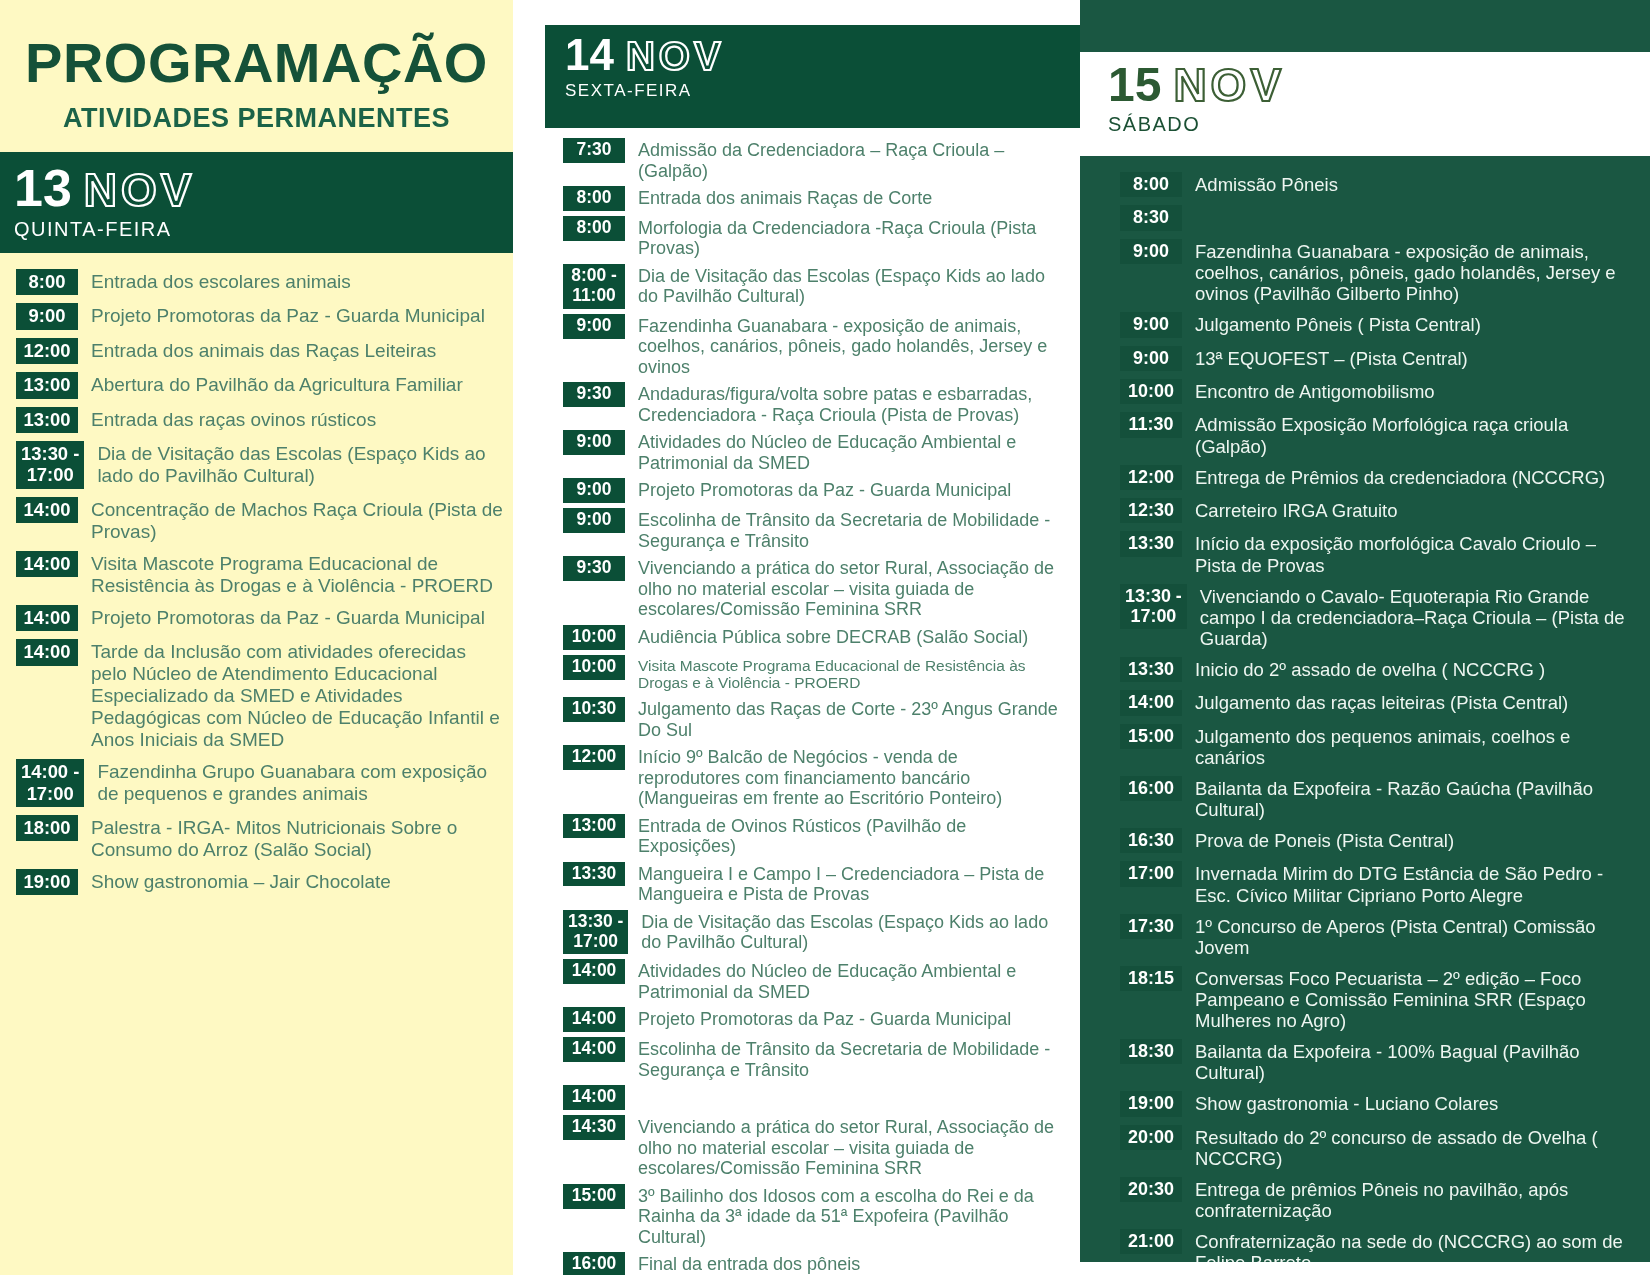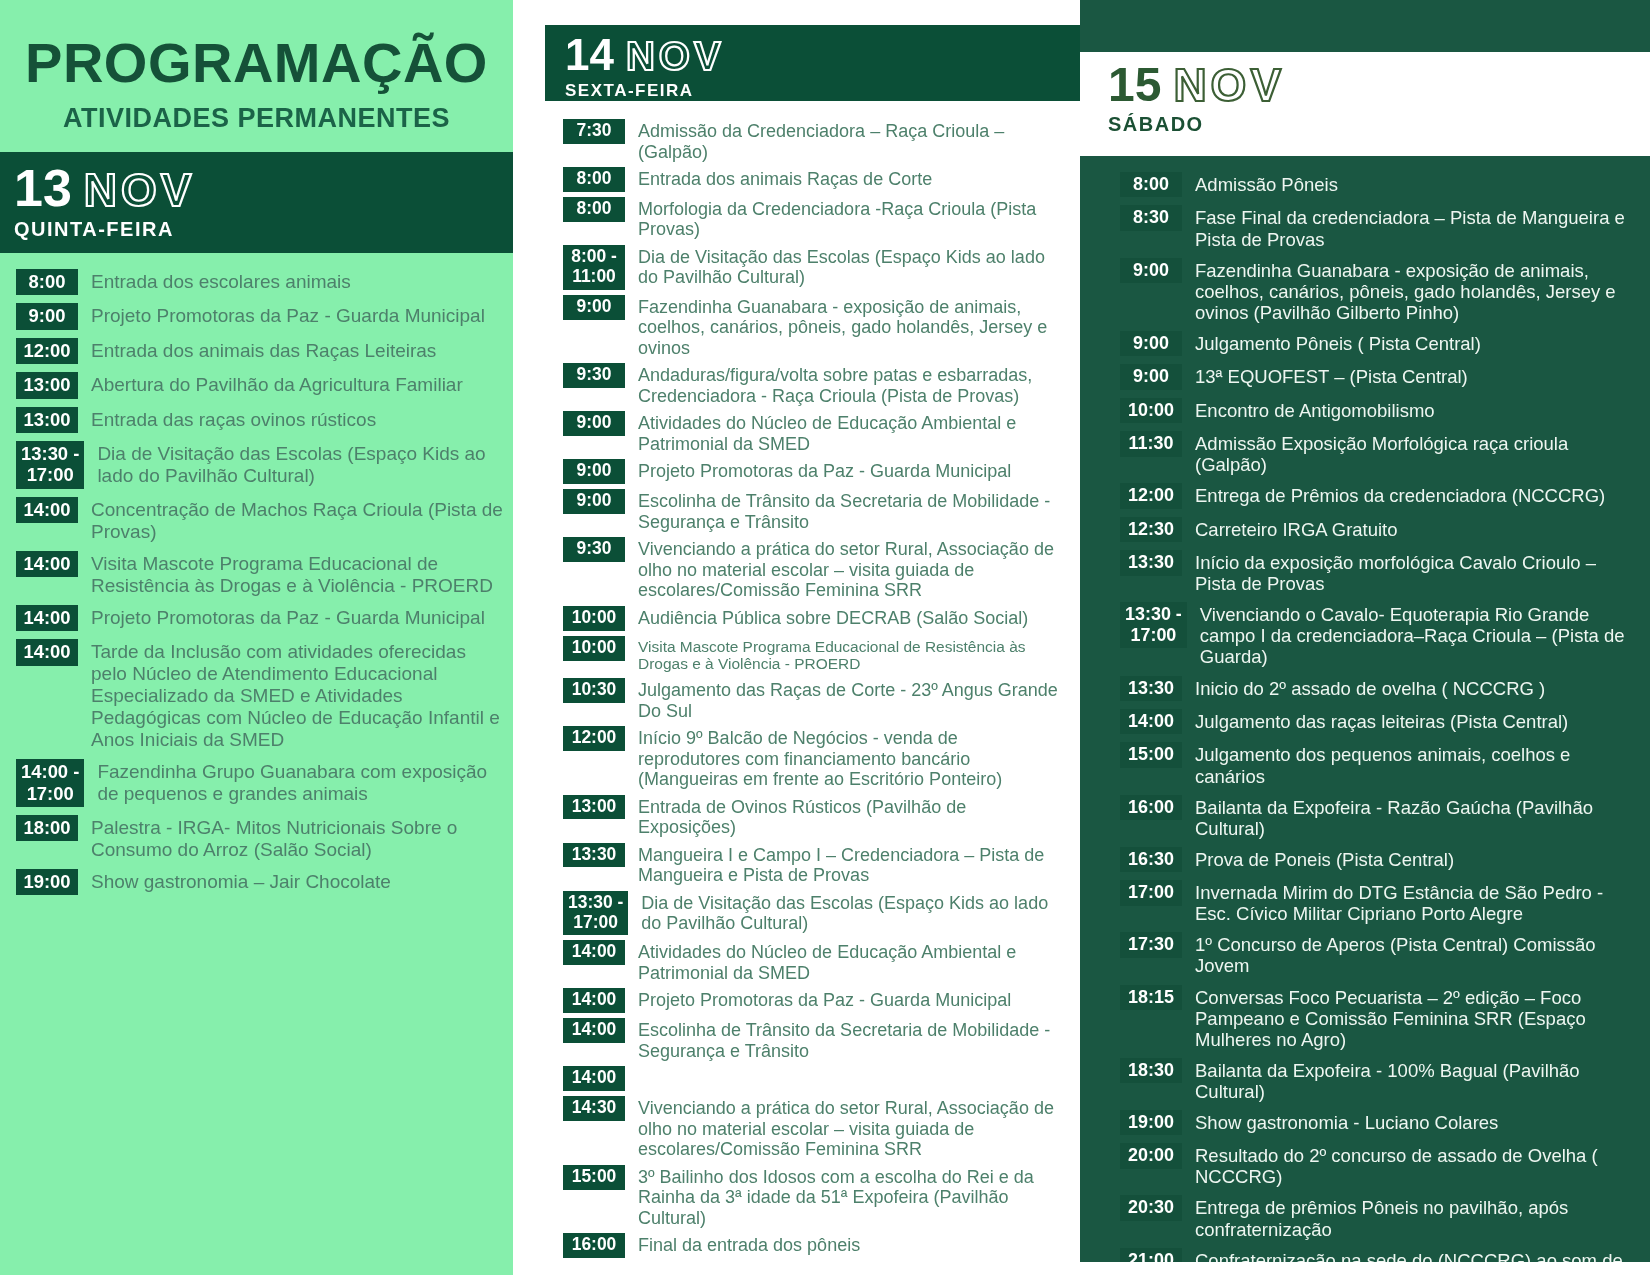--- a/index.html
+++ b/index.html
@@ -1,40 +1,40 @@
 <!DOCTYPE html>
 <html><head>
 <meta charset="utf-8">
 <style>
   * { box-sizing: border-box; margin: 0; padding: 0; }
   html, body { width: 1650px; height: 1275px; }
   body { font-family: "Liberation Sans", sans-serif; overflow: hidden; background: #fff; }
   .poster { display: flex; width: 1650px; height: 1275px; }
   .col { height: 100%; overflow: hidden; }
-  .col-left  { width: 513px; background: #86efac; }
+  .col-left  { width: 513px; background: #fef9c3; }
   .col-mid   { width: 567px; background: #ffffff; }
   .col-right { width: 570px; background: #1a5742; position: relative; color: #fff; }
   .col-right::after { content:""; position:absolute; left:0; bottom:0; width:100%; height:13px; background:#fff; }
 
   .page-title { font-size: 56px; font-weight: 800; color: #155138; text-align: center; margin: 30px 6px 8px; letter-spacing: 0.5px; }
   .page-subtitle { font-size: 27px; font-weight: 800; color: #1b6348; text-align: center; margin: 0 6px 18px; letter-spacing: 0.5px; }
 
   .perm-list { padding: 0 10px; }
   .perm-block { text-align: center; font-size: 17px; line-height: 1.28; color: #35705a; margin-bottom: 16px; }
 
   .day-band { background: #0b4f37; color: #fff; }
   .day-line { display: flex; align-items: baseline; gap: 12px; line-height: 1; }
   .day-num { font-size: 52px; font-weight: 800; }
   .day-month { font-size: 46px; font-weight: 800; letter-spacing: 4px; color: transparent; -webkit-text-stroke: 2.2px #fff; }
   @supports not (-webkit-text-stroke: 1px #fff) { .day-month { color:#fff; } }
-  .day-week { font-size: 20px; font-weight: bold; letter-spacing: 1.5px; margin-top: 4px; }
+  .day-week { font-size: 20px; font-weight: normal; letter-spacing: 1.5px; margin-top: 4px; }
 
   .col-left .day-band { margin-top: 16px; padding: 10px 2px 12px 14px; }
 
-  .col-mid .day-band { margin: 25px 0 8px 32px; padding: 8px 10px 0 20px; }
+  .col-mid .day-band { margin: 25px 0 0 32px; padding: 8px 10px 27px 20px; }
   .col-mid .day-num { font-size: 44px; }
   .col-mid .day-month { font-size: 40px; }
   .col-mid .day-week { font-size: 17px; }
 
   .col-right .day-band { background: #ffffff; color: #1b5034; margin-top: 52px; padding: 9px 10px 20px 28px; }
   .col-right .day-num { color: #2c5a33; }
   .col-right .day-num { font-size: 48px; }
   .col-right .day-month { -webkit-text-stroke: 2.2px #3c5f35; }
   @supports not (-webkit-text-stroke: 1px #fff) { .col-right .day-month { color:#3c5f35; } }
   .col-right .day-week { color: #1b5034; }
@@ -252,21 +252,20 @@
       </div>
       <div class="day-week">SÁBADO</div>
     </div>
     <div class="events">
         <div class="event">
     <span class="time">8:00</span>
     <span class="desc">Admissão  Pôneis</span>
   </div>
         <div class="event">
     <span class="time">8:30</span>
-    <span class="desc">Fase Final da credenciadora – Pista de Mangueira e Pista de Provas</span>
   </div>
         <div class="event">
     <span class="time">9:00</span>
     <span class="desc">Fazendinha Guanabara - exposição de animais, coelhos, canários, pôneis, gado holandês, Jersey e ovinos (Pavilhão Gilberto Pinho)</span>
   </div>
         <div class="event">
     <span class="time">9:00</span>
     <span class="desc">Julgamento  Pôneis ( Pista Central)</span>
   </div>
         <div class="event">

